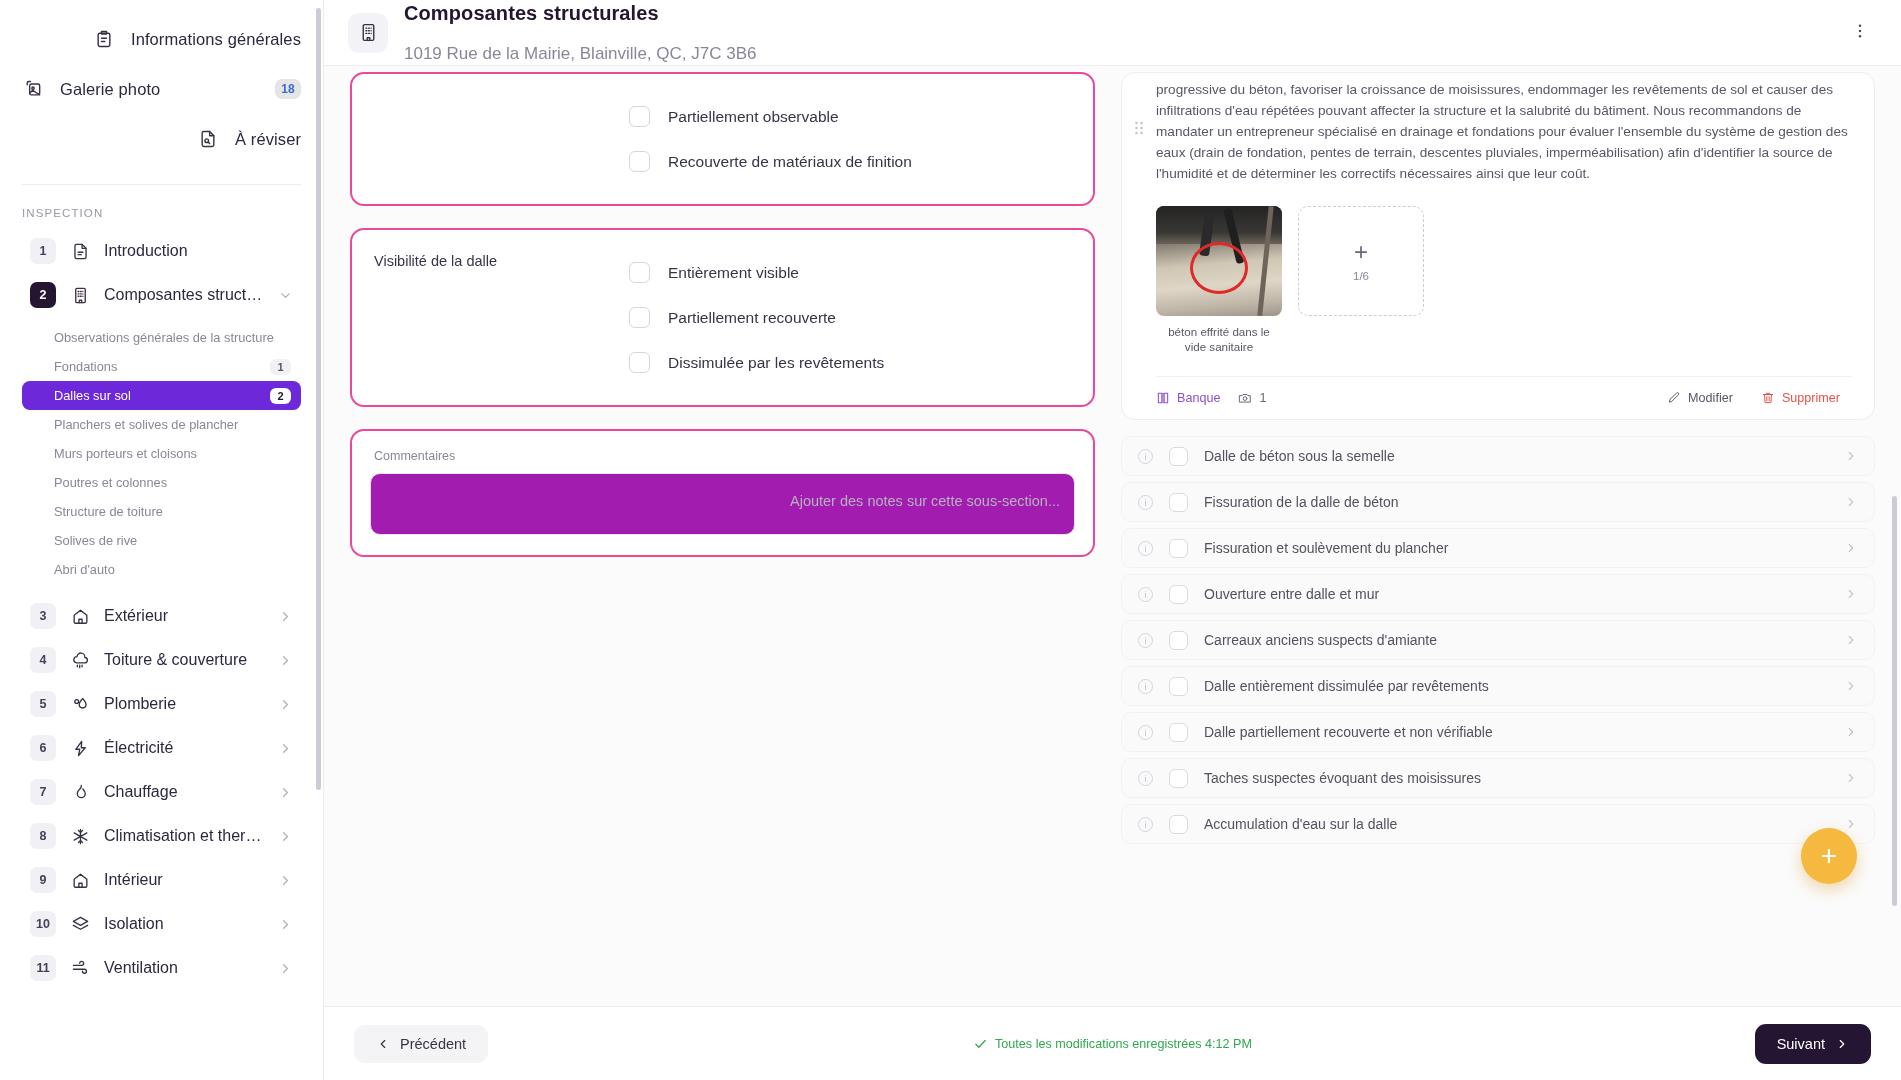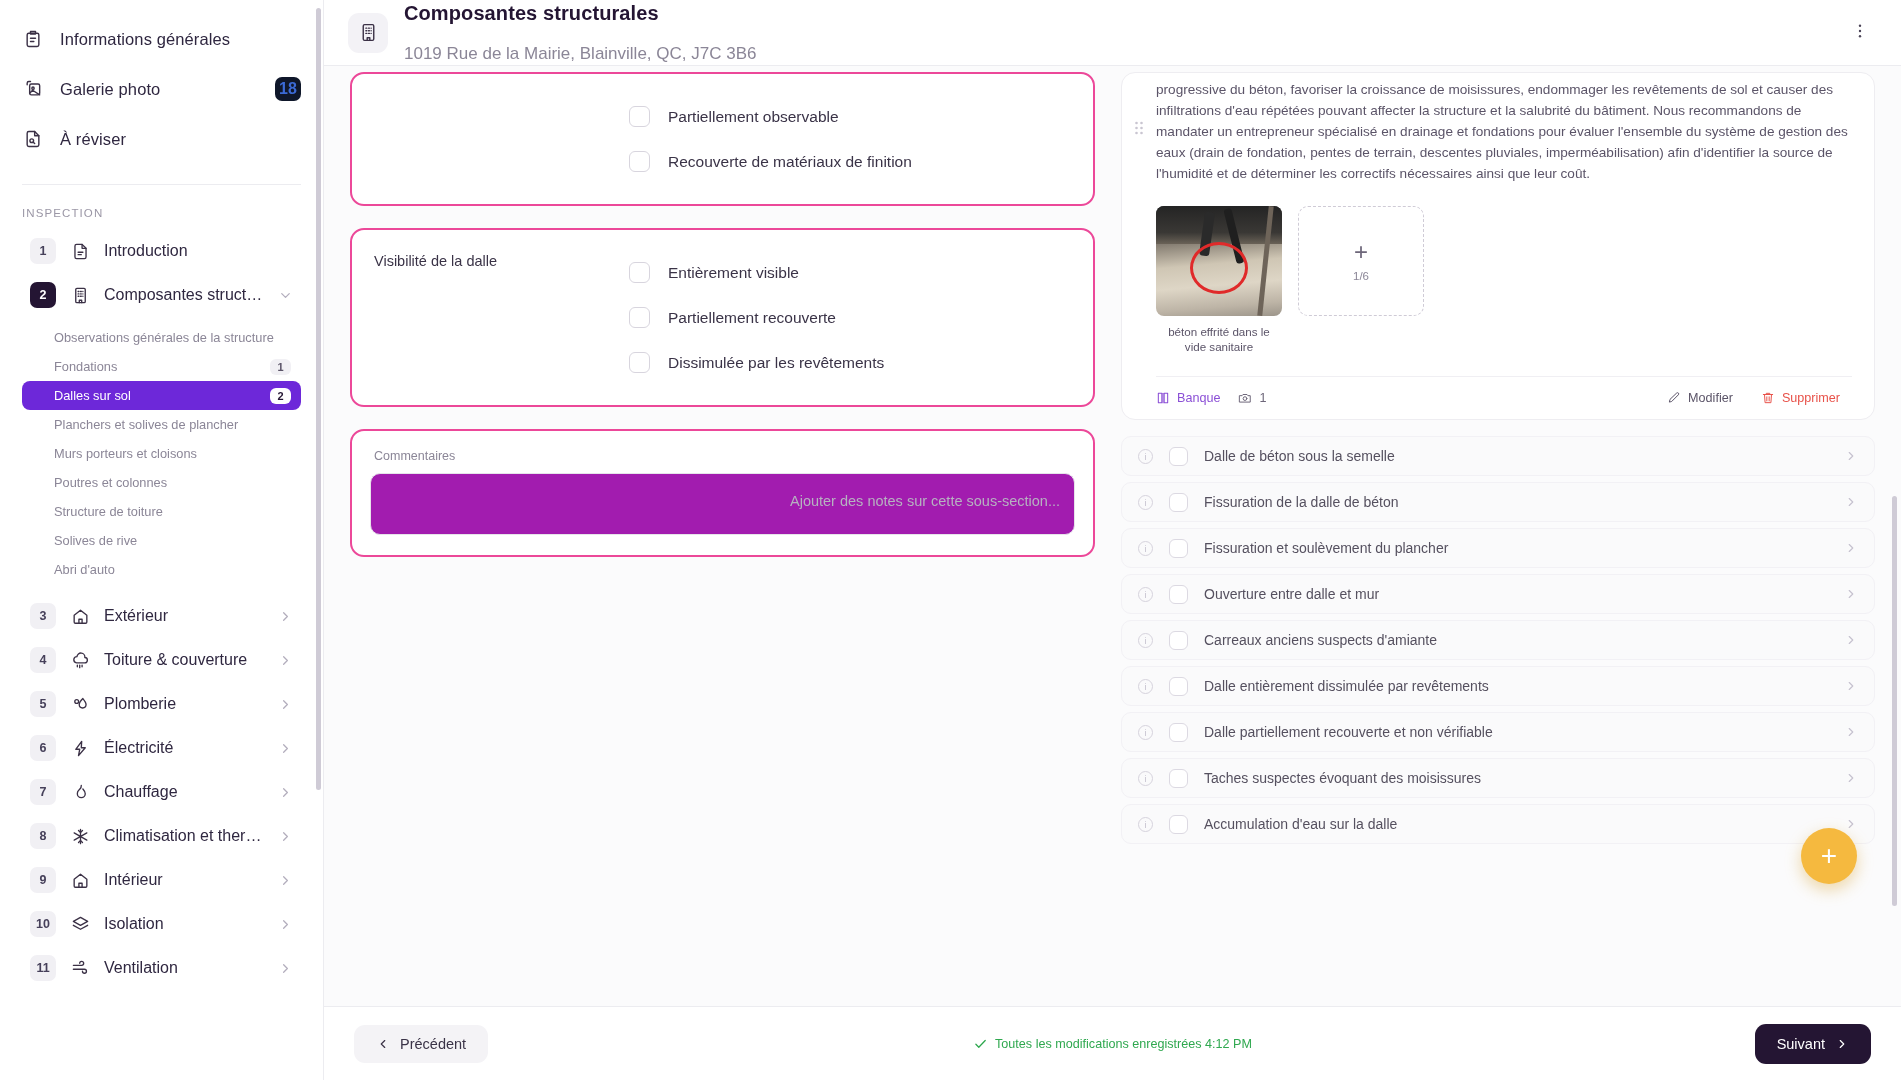--- a/index.html
+++ b/index.html
@@ -14,27 +14,27 @@
 
   
   .sidebar {
     width: 324px; height: 1080px; background: #ffffff;
     border-right: 1px solid #ececf0;
     position: relative; overflow: hidden; flex: 0 0 324px;
   }
   .sb-top { padding: 14px 0 6px 0; }
   .sb-link {
     display: flex; align-items: center; gap: 16px;
-    height: 50px; padding: 0 22px 0 22px; cursor: pointer;
+    height: 50px; padding: 0 22px 0 22px; cursor: pointer; justify-content: flex-end;
   }
   .sb-link .ico { width: 22px; height: 22px; flex: 0 0 22px; display:flex; align-items:center; justify-content:center; color:#3b3146; }
   .sb-link .lbl { font-size: 16.5px; color: #2f2740; letter-spacing: .1px; }
   .sb-badge {
-    margin-left: auto; background: #0f172a; color: #3b6ad6;
-    font-size: 16px; font-weight: 700; border-radius: 7px;
+    margin-left: auto; background: #e5e5e5; color: #3b6ad6;
+    font-size: 12px; font-weight: 700; border-radius: 7px;
     padding: 3px 0; min-width: 26px; text-align: center;
   }
   .sb-divider { height: 1px; background: #ececf0; margin: 14px 22px 0 22px; }
   .sb-section-title {
     font-size: 11.5px; letter-spacing: 1.1px; color: #9b97a6;
     padding: 22px 22px 10px 22px; font-weight: 500;
   }
   .sb-item {
     display: flex; align-items: center; gap: 14px;
     height: 44px; margin: 0 22px; padding: 0 8px; border-radius: 10px;

